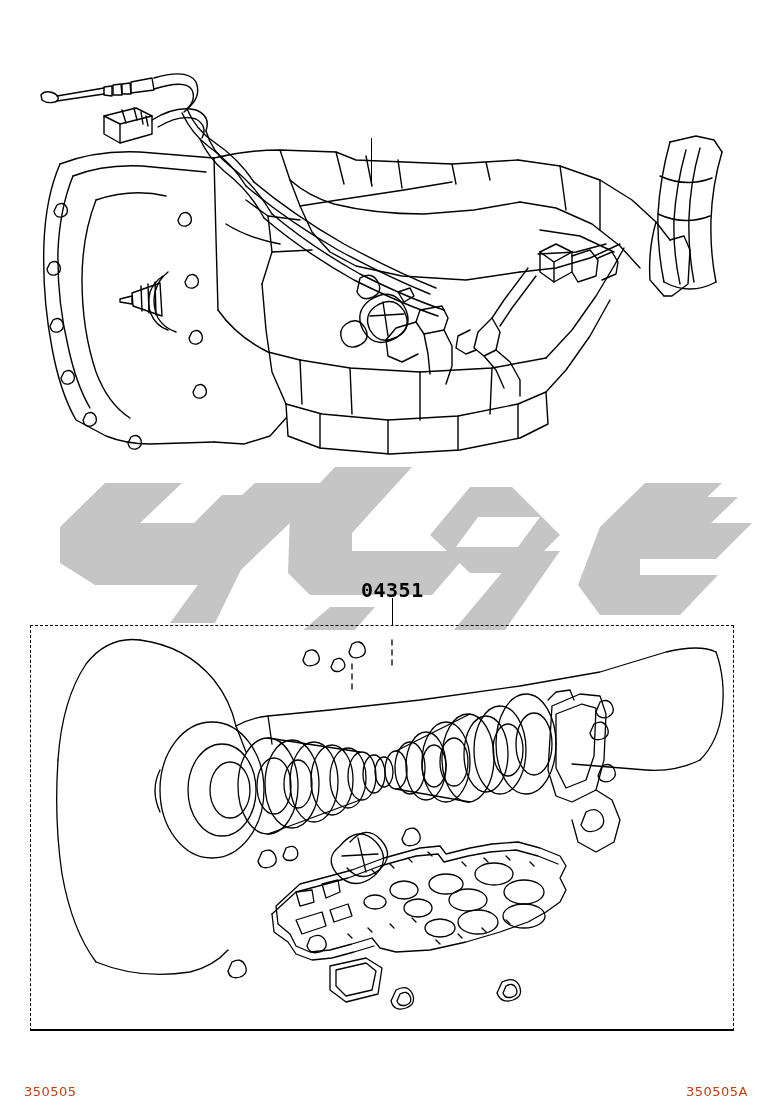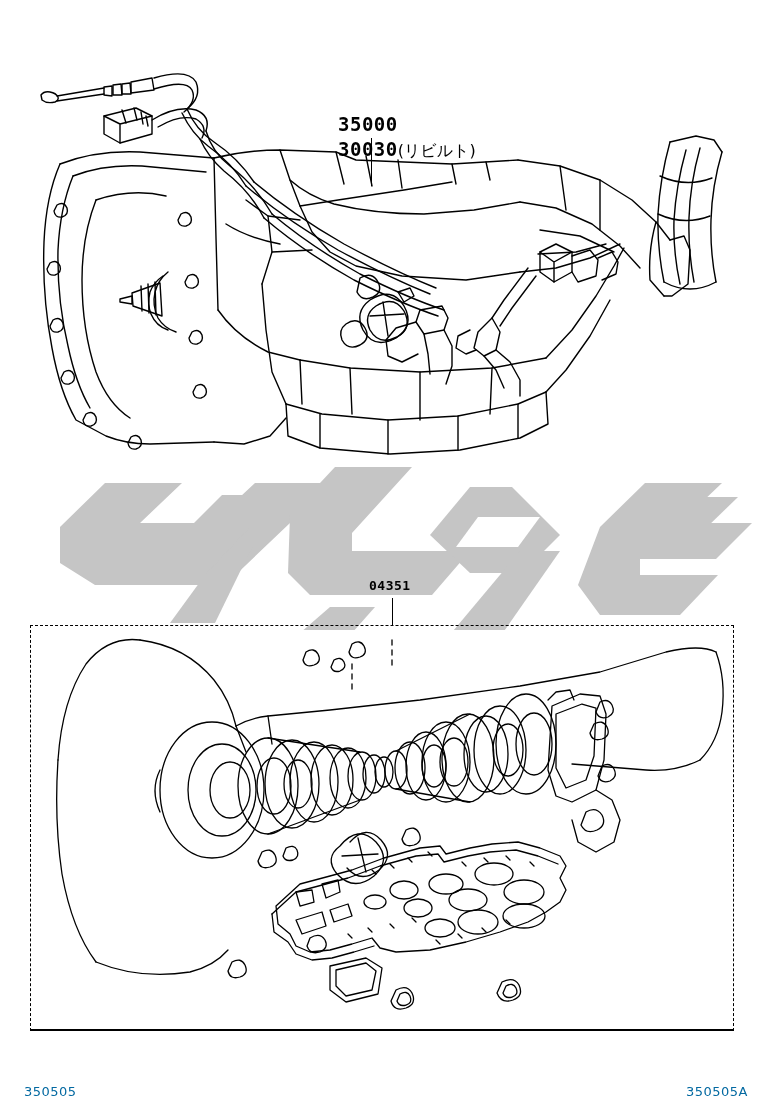--- a/index.html
+++ b/index.html
@@ -49,22 +49,21 @@
   }
   .callout-main .kana {
     font-family: "DejaVu Sans", sans-serif;
     font-weight: normal;
     font-size: 16px;
     letter-spacing: 0;
   }
   .callout-kit {
     left: 361px;
     top: 578px;
-    font-size: 13px;
-    margin-left: 8px;
+    font-size: 20px;
   }
 
   .leader {
     position: absolute;
     background: #000000;
     width: 1px;
   }
   .leader-main { left: 371px; top: 138px; height: 48px; }
   .leader-kit  { left: 392px; top: 598px; height: 28px; }
 
@@ -90,21 +89,21 @@
     height: 1112px;
     pointer-events: none;
   }
 
   
   .footer-code {
     position: absolute;
     top: 1084px;
     font-family: "DejaVu Sans", sans-serif;
     font-size: 13px;
-    color: #0369a1;
+    color: #c2410c;
     letter-spacing: 0.5px;
   }
   .footer-left  { left: 24px; }
   .footer-right { right: 12px; }
 </style>
 </head>
 <body>
 
 <div id="page">
 
@@ -353,26 +352,20 @@
       <path d="M348 934 l4 4 M368 928 l4 4 M390 924 l4 4 M412 918 l4 4"></path>
       <path d="M436 940 l4 4 M458 934 l4 4 M482 928 l4 4 M506 920 l4 4"></path>
 
       <path d="M330 966 L366 958 L382 968 L378 994 L346 1002 L330 990 Z"></path>
       <path d="M336 970 L366 963 L376 971 L372 990 L346 996 L336 986 Z"></path>
     </g>
   </svg>
 
   <div class="kit-box"></div>
 
-  <div class="callout callout-main">
-    <div>35000</div>
-    <div>
-      <span>30030</span><span class="kana">(リビルト)</span>
-    </div>
-  </div>
   <div class="leader leader-main"></div>
 
   <div class="callout callout-kit">04351</div>
   <div class="leader leader-kit"></div>
 
   <div class="footer-code footer-left">350505</div>
   <div class="footer-code footer-right">350505A</div>
 
 </div>
 

